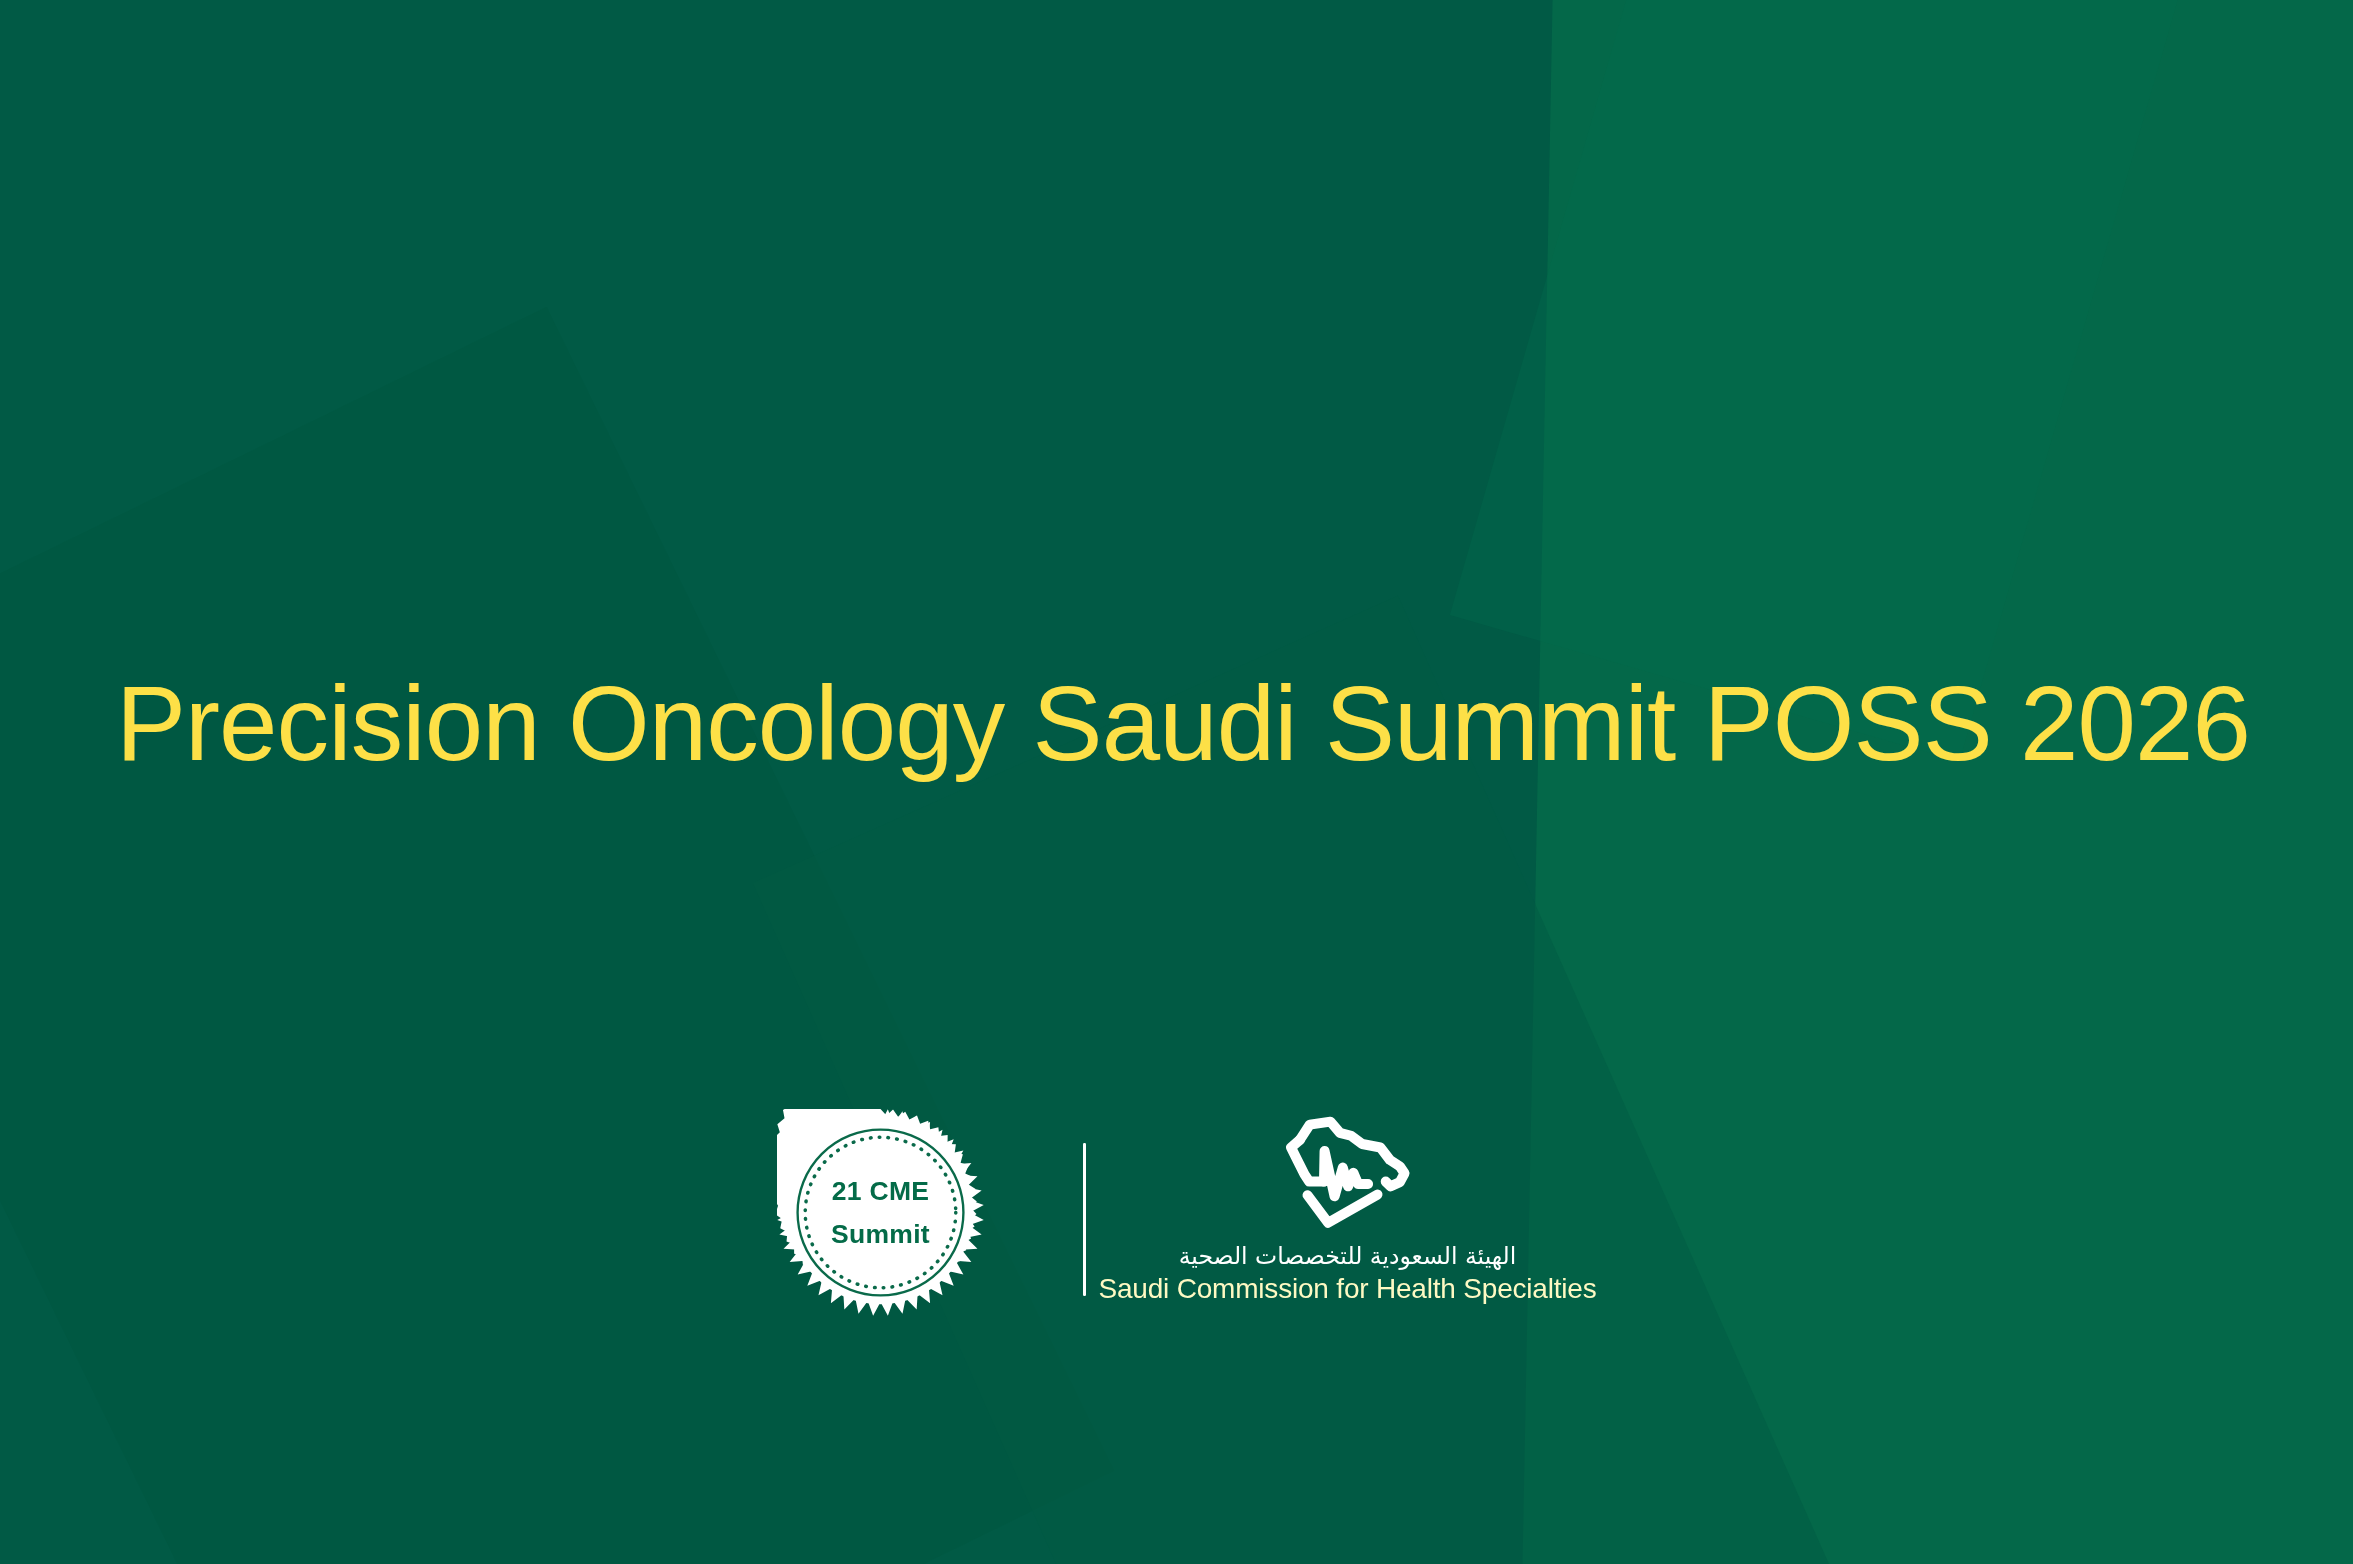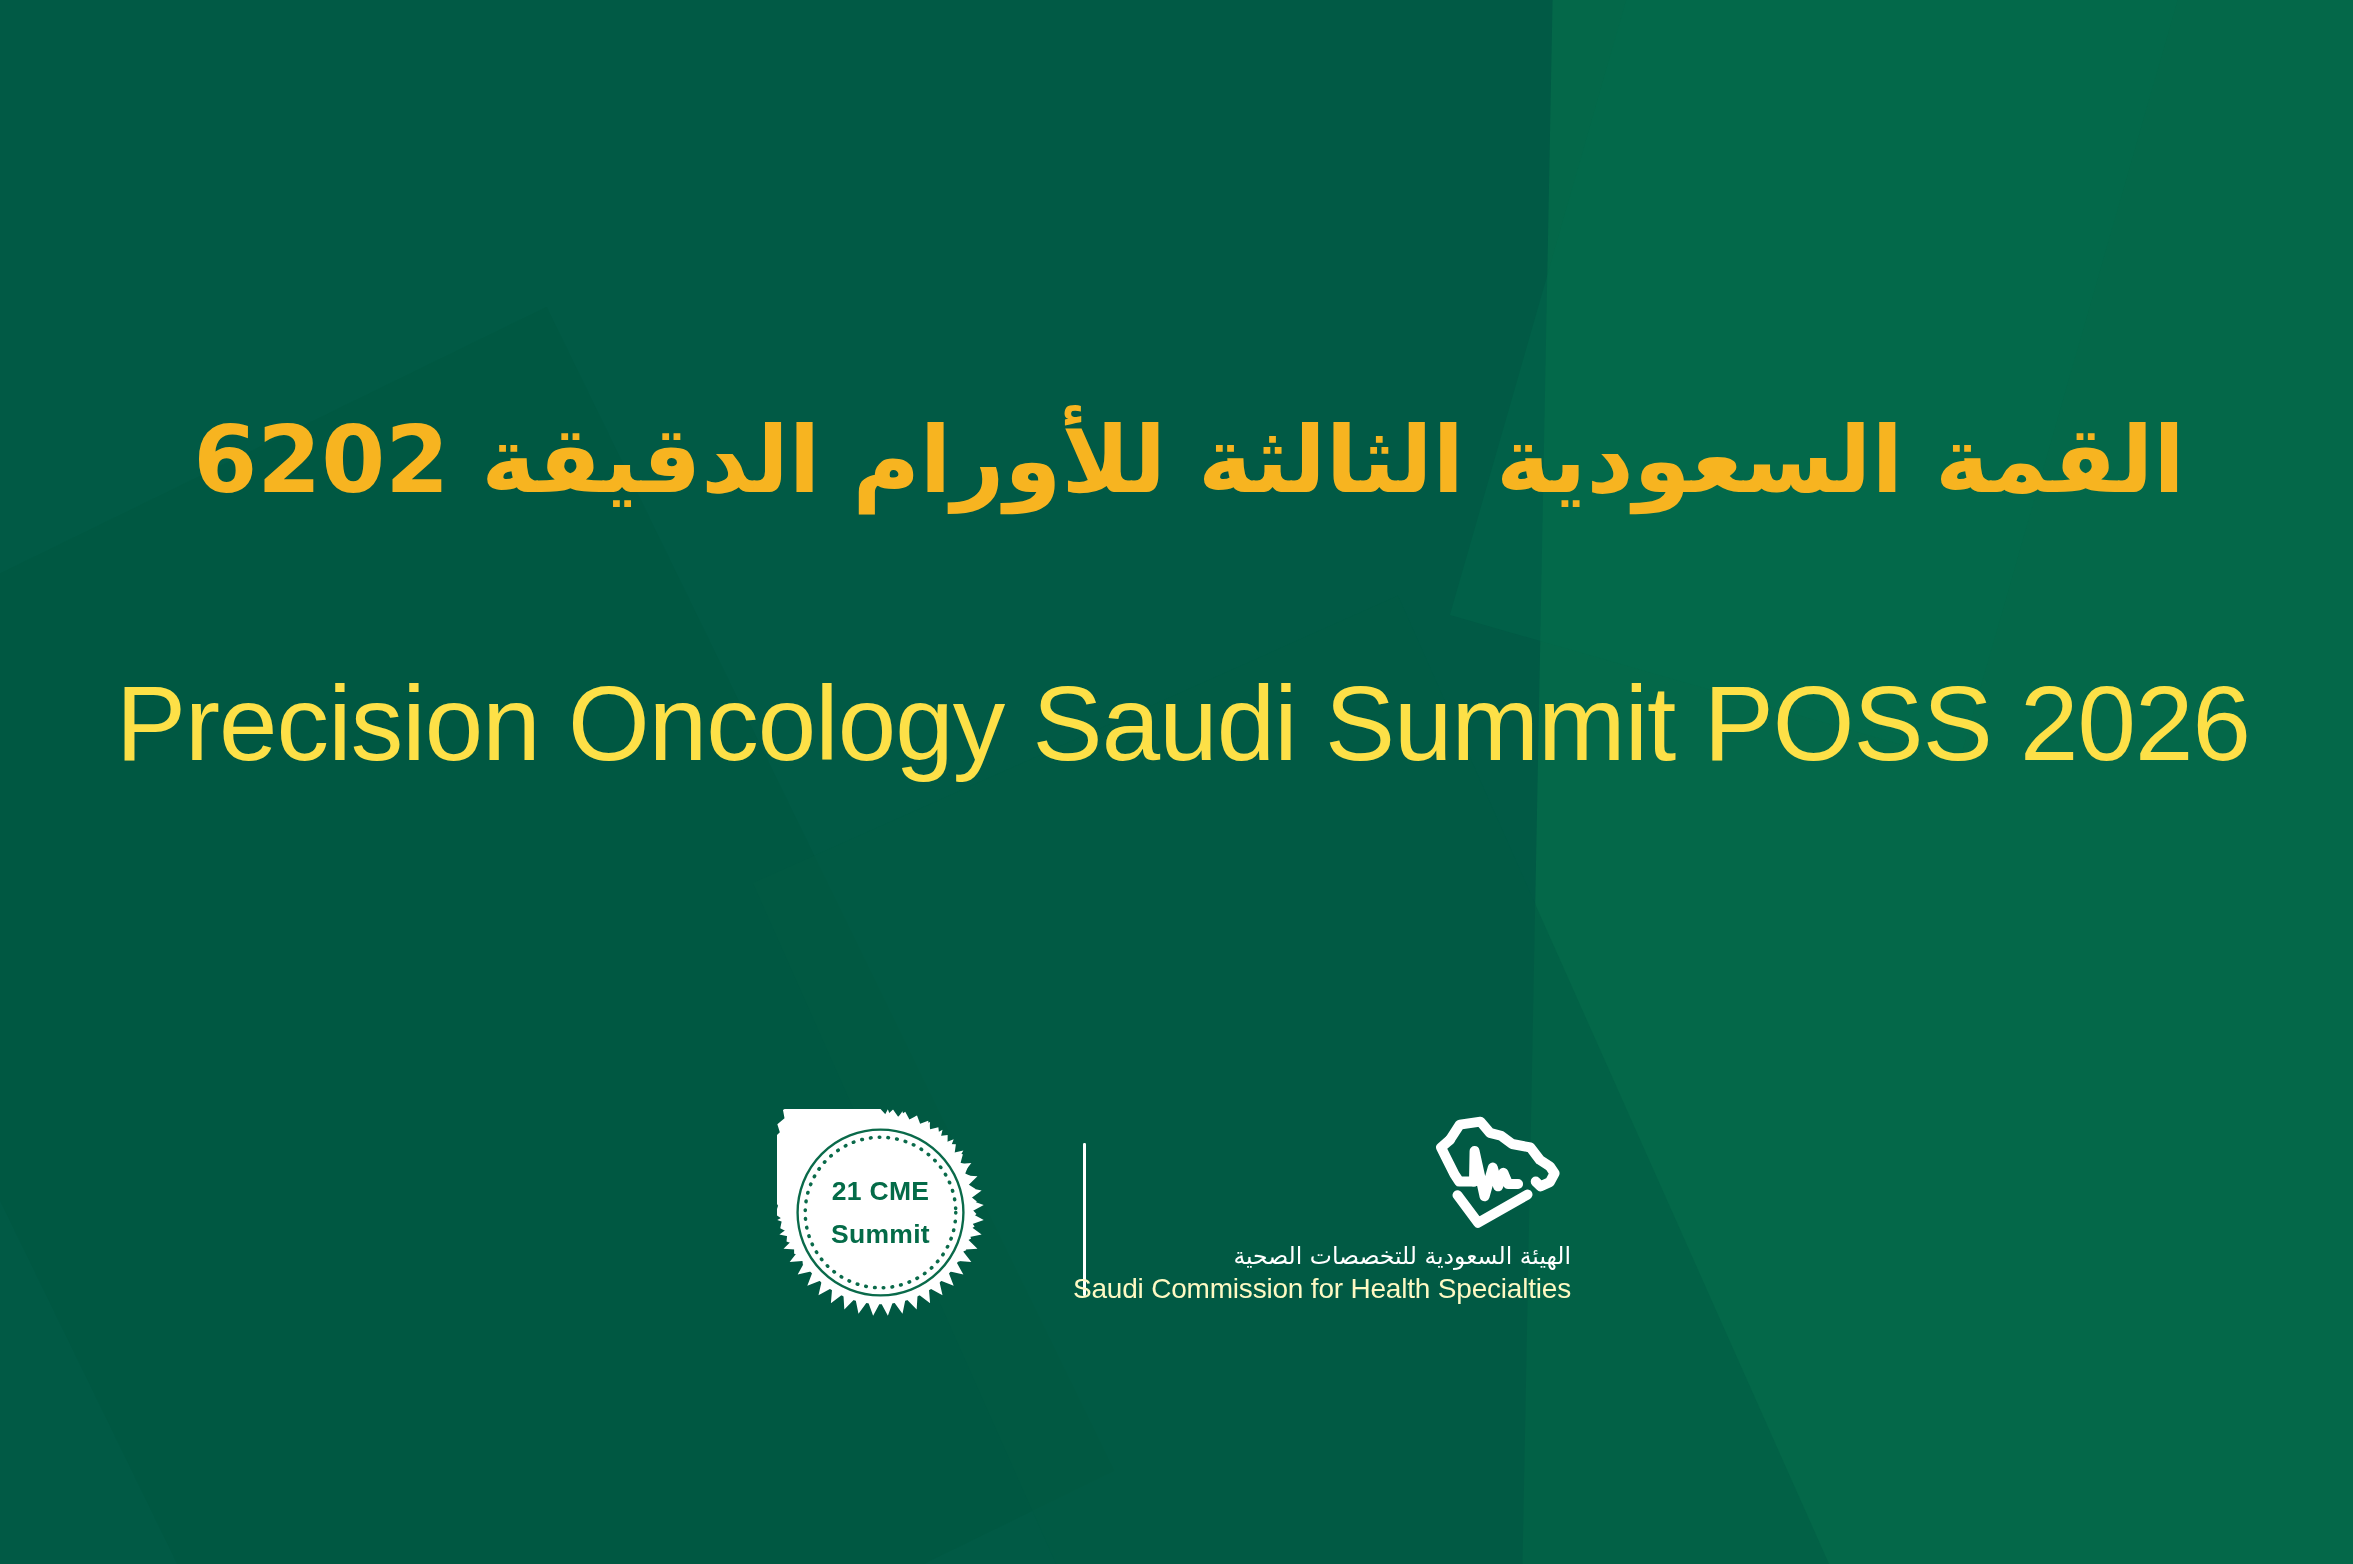--- a/index.html
+++ b/index.html
@@ -156,21 +156,21 @@
   }
 
   
   .scfhs {
     position: absolute;
     left: 388px;
     top: 10.6px;
     width: 447px;
     display: flex;
     flex-direction: column;
-    align-items: flex-end;
+    align-items: center;
   }
   .scfhs-mark { width: 147px; height: 125px; }
   .scfhs-mark svg { display: block; width: 147px; height: 125px; }
   .scfhs-ar {
     margin-top: 14px;
     color: #FFFFFF;
     font-size: 23.5px;
     line-height: 1.05;
     direction: rtl;
     white-space: nowrap;
@@ -191,21 +191,20 @@
 
 <div id="stage">
 
   <div class="bg-base"></div>
   <div class="bg-right"></div>
   <div class="bg-band-a"></div>
   <div class="bg-band-b"></div>
   <div class="bg-band-c"></div>
 
   <div class="headline-wrap">
-    <div class="title-ar" style="font-size: 92px;">القمة السعودية الثالثة للأورام الدقيقة 2026</div>
     <div class="title-en" style="font-size: 105px;">Precision Oncology Saudi Summit POSS 2026</div>
   </div>
 
   <div class="credentials">
 
     <div class="seal">
       <svg viewBox="0 0 352 352" xmlns="http://www.w3.org/2000/svg" aria-hidden="true">
         <g>
 
           <path fill="#FFFFFF" d="

